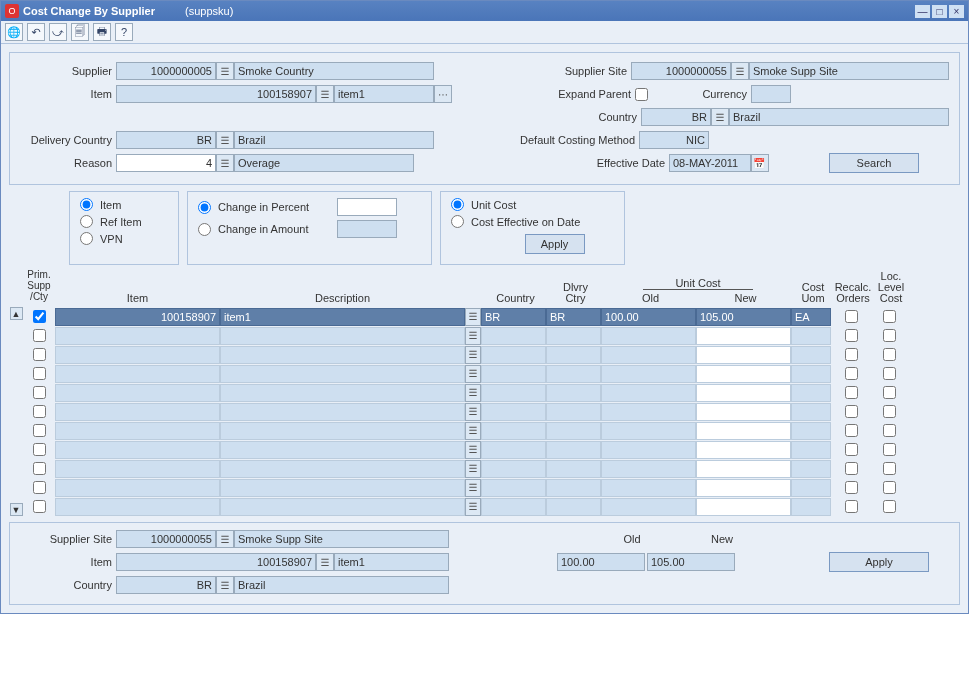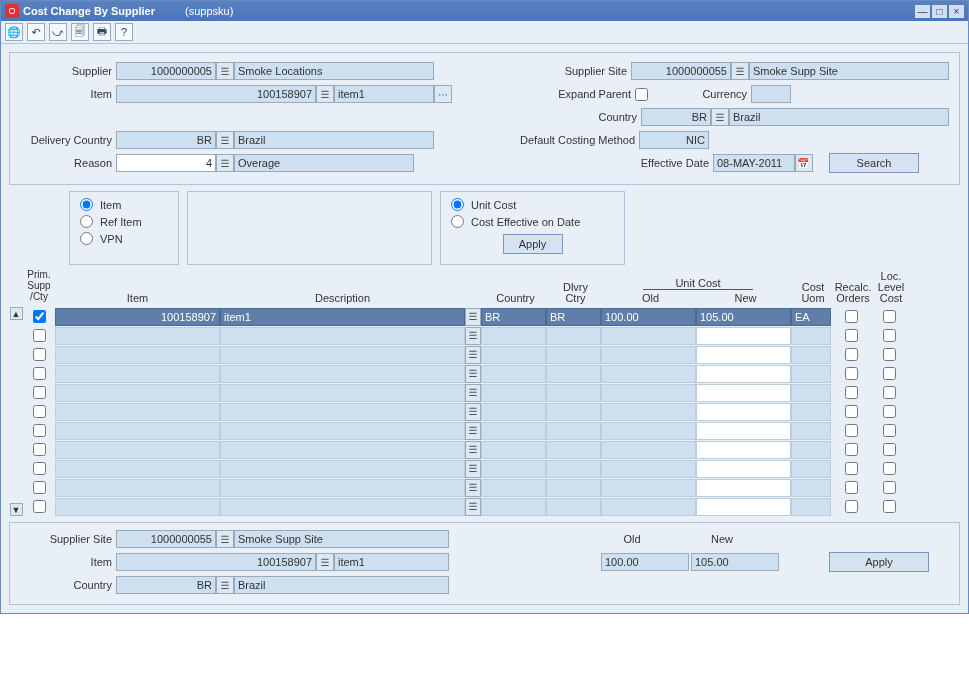--- a/index.html
+++ b/index.html
@@ -15,21 +15,21 @@
 .toolbar .tbtn { width: 18px; height: 18px; border: 1px solid #9ab; background: #f5f8fc; display:inline-flex;align-items:center;justify-content:center;font-size:11px;color:#346;cursor:pointer;}
 .body { padding: 8px 8px 8px 8px; position:relative; }
 .form-area { border: 1px solid #b0c4de; padding: 8px 10px 8px 10px; background: #e9eff7; }
 .row { display: flex; align-items: center; margin-bottom: 3px; min-height: 20px; }
 .lbl { text-align: right; padding-right: 4px; color: #333; }
 .fld { height: 18px; border: 1px solid #9ab; background: #cedff0; padding: 1px 3px; overflow:hidden; white-space:nowrap; text-overflow:ellipsis; display:flex; align-items:center;}
 .fld.white { background: #fff; }
 .fld.right { justify-content: flex-end; }
 .lov { width: 18px; height: 18px; border: 1px solid #9ab; background: #dce8f4; display:inline-flex; align-items:center; justify-content:center; font-size:10px; color:#555; cursor:pointer;}
 .chk { width: 13px; height: 13px; }
-.btn { height: 20px; border: 1px solid #7a99c2; background: #d6e2f0; padding: 4px 8px; cursor:pointer; display:inline-flex; align-items:center; justify-content:center; min-width:60px; color:#333;}
+.btn { height: 20px; border: 1px solid #7a99c2; background: #d6e2f0; padding: 4px 8px; cursor:pointer; display:inline-flex; align-items:center; justify-content:center; min-width:60px; color:#333;margin-left:44px;}
 .opt-panels { display:flex; gap:8px; margin: 6px 0 4px 60px;}
 .panel { border: 1px solid #b0c4de; padding: 6px 10px; background: #e9eff7; }
 .panel .oprow { display:flex; align-items:center; margin-bottom:4px; gap:4px;}
 input[type=radio]{margin-right:3px;}
 .grid-wrap { margin-top: 2px; position:relative;}
 .hdrcell { text-align:center; padding: 2px 1px; border-bottom:1px solid #e9eff7;}
 .superhdr { text-align:center; border-bottom: 1px solid #555; margin-bottom:1px; padding:0 4px;}
 .grow { display:flex; align-items:center; height:19px;}
 .gcell { border: 1px solid #bcd; background:#cedff0; height:18px; overflow:hidden; display:flex; align-items:center; padding:0 3px; font-size:11px;}
 .gcell.sel { background:#5f7fa8; color:#fff; border-color:#4a6a94;}
@@ -63,21 +63,21 @@
     <span class="tbtn">?</span>
   </div>
   <div class="body">
     <div class="form-area">
 
 
       <div class="row">
         <div class="lbl" style="width:96px">Supplier</div>
         <div class="fld right" style="width:100px">1000000005</div>
         <div class="lov">☰</div>
-        <div class="fld" style="width:200px">Smoke Locations</div>
+        <div class="fld" style="width:200px">Smoke Country</div>
         <div style="flex:1"></div>
         <div class="lbl" style="width:130px">Supplier Site</div>
         <div class="fld right" style="width:100px">1000000055</div>
         <div class="lov">☰</div>
         <div class="fld" style="width:200px">Smoke Supp Site</div>
       </div>
 
       <div class="row">
         <div class="lbl" style="width:96px">Item</div>
         <div class="fld right" style="width:200px">100158907</div>
@@ -136,20 +136,30 @@
         <div class="oprow">
             <input type="radio" name="it" style="">
             <span>Ref Item</span>
           </div>
         <div class="oprow">
             <input type="radio" name="it" style="">
             <span>VPN</span>
           </div>
       </div>
       <div class="panel" style="width:245px">
+        <div class="oprow">
+            <input type="radio" name="ct" checked="" style="">
+            <span style="width:115px">Change in Percent</span>
+            <div class="fld white" style="width:60px"></div>
+          </div>
+        <div class="oprow">
+            <input type="radio" name="ct" style="">
+            <span style="width:115px">Change in Amount</span>
+            <div class="fld" style="width:60px"></div>
+          </div>
       </div>
       <div class="panel" style="width:185px">
         <div class="oprow">
             <input type="radio" name="cb" checked="" style="">
             <span>Unit Cost</span>
           </div>
         <div class="oprow">
             <input type="radio" name="cb" style="">
             <span>Cost Effective on Date</span>
           </div>

